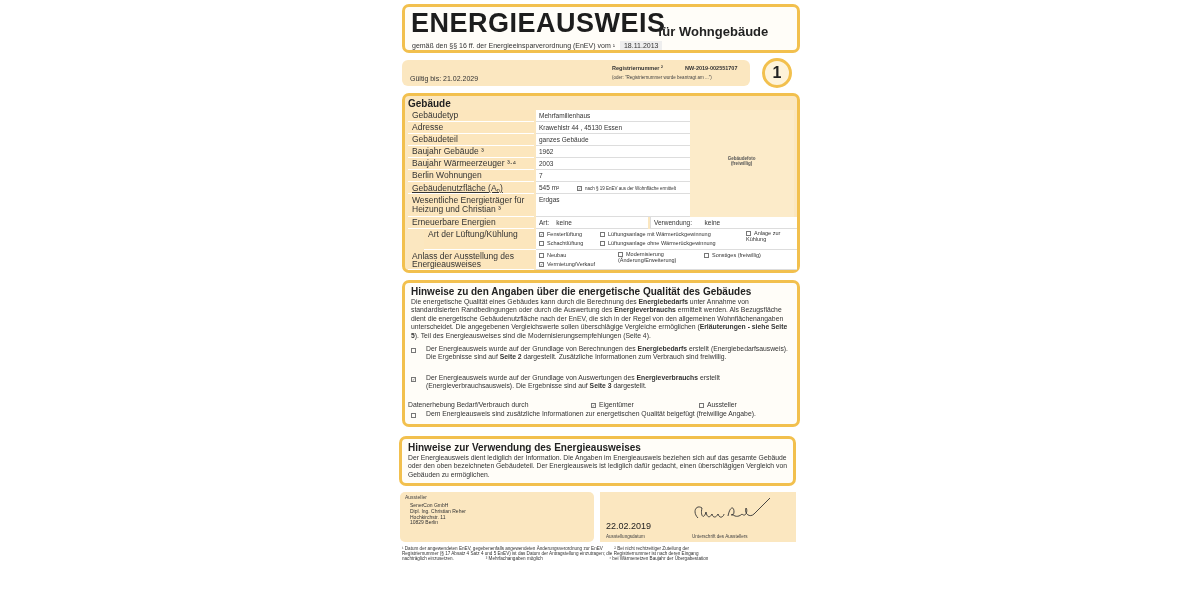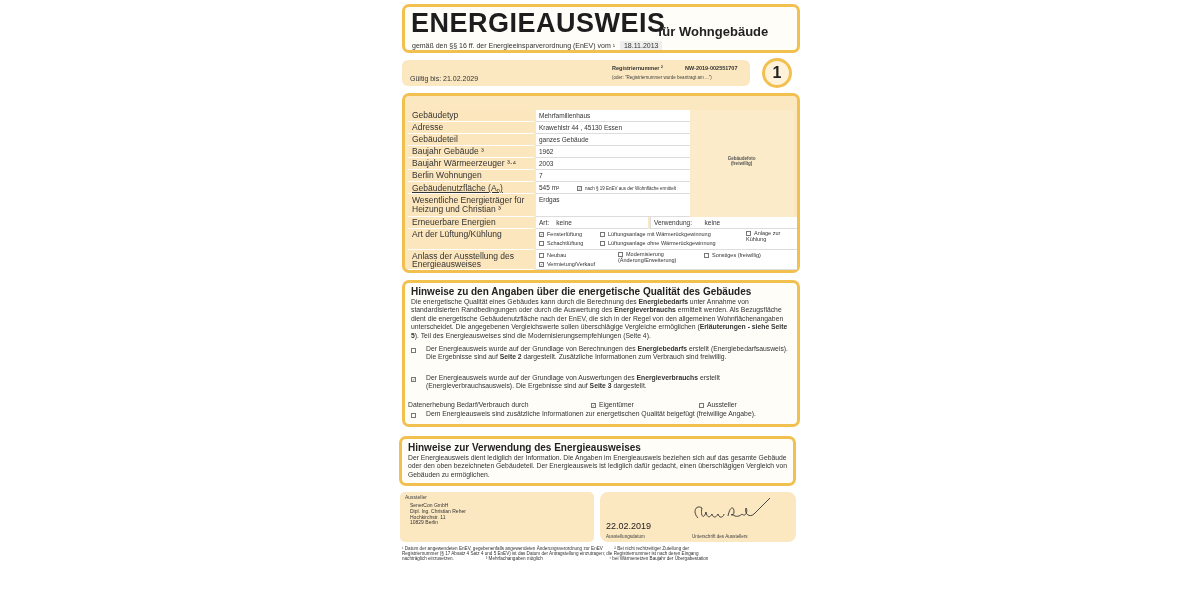--- a/index.html
+++ b/index.html
@@ -26,21 +26,21 @@
     .photo-txt { position: absolute; left: 0; top: 46px; width: 100%; text-align: center; font-size: 4.5px; font-weight: bold; color: #555; line-height: 5px; }
     .cb { display: inline-block; width: 5px; height: 5px; border: 0.6px solid #777; margin-right: 3px; font-size: 4px; line-height: 4px; text-align: center; vertical-align: middle; color: #555; }
     .tiny { font-size: 4.5px; color: #333; }
     .hin1 { left: 6px; top: 280px; width: 398px; height: 147px; padding: 3px 6px; }
     .hin-title { font-size: 10px; font-weight: bold; color: #222; }
     .hin-p { font-size: 6.8px; line-height: 8.4px; color: #333; margin-top: 1px; }
     .item { position: absolute; left: 6px; font-size: 6.8px; line-height: 8.4px; color: #333; }
     .item .txt { position: absolute; left: 15px; width: 365px; }
     .hin2 { left: 3px; top: 436px; width: 397px; height: 50px; padding: 3px 6px; }
     .ausst { position: absolute; left: 4px; top: 492px; width: 194px; height: 50px; background: #fbe7c0; border-radius: 5px; padding: 2px 5px; }
-    .sign { position: absolute; left: 204px; top: 492px; width: 196px; height: 50px; background: #fbe7c0; border-radius: 8px; }
+    .sign { position: absolute; left: 204px; top: 492px; width: 196px; height: 50px; background: #fbe7c0; border-radius: 0; }
     .foot { position: absolute; top: 546px; font-size: 4.6px; line-height: 5.2px; color: #333; }
     b { font-weight: bold; }
   </style>
 </head>
 <body>
 
 <div class="page">
 
   <div class="box title-box">
     <div class="title-big">ENERGIEAUSWEIS</div>
@@ -53,20 +53,21 @@
 
   <div class="valid-bar">
     <div class="valid-text">Gültig bis: 21.02.2029</div>
     <div class="reg-label">Registriernummer ²</div>
     <div class="reg-num">NW-2019-002551707</div>
     <div class="reg-note">(oder: "Registriernummer wurde beantragt am ...")</div>
   </div>
   <div class="page-num">1</div>
 
   <div class="box geb-box">
+    <div class="sec-title">Gebäude</div>
 
     <div class="photo">
       <div class="photo-txt"><span>Gebäudefoto</span><br><span>(freiwillig)</span></div>
     </div>
 
     <div class="row" style="top:14px;height:12px;">
       <div class="lbl" style="height:12px;">Gebäudetyp</div>
       <div class="val" style="width:154px;height:12px;line-height:11px;">Mehrfamilienhaus</div>
     </div>
     <div class="row" style="top:26px;height:12px;">
@@ -103,21 +104,21 @@
     <div class="row" style="top:121px;height:12px;">
       <div class="lbl" style="height:12px;">Erneuerbare Energien</div>
       <div class="val" style="width:112px;height:12px;line-height:11px;">
         <span>Art:</span>&nbsp;&nbsp;&nbsp;&nbsp;<span>keine</span>
       </div>
       <div class="val" style="left:242px;width:147px;height:12px;line-height:11px;border-left:1px solid #ddd;">
         <span>Verwendung:</span>&nbsp;&nbsp;&nbsp;&nbsp;&nbsp;&nbsp;&nbsp;<span>keine</span>
       </div>
     </div>
     <div class="row" style="top:133px;height:21px;">
-      <div class="lbl" style="height:21px;">Art der Lüftung/Kühlung</div>
+      <div class="lbl" style="height:21px;margin-left:16px;">Art der Lüftung/Kühlung</div>
       <div class="val" style="width:261px;height:21px;font-size:5.5px;line-height:9px;">
         <span style="position:absolute;left:3px;top:1px;"><span class="cb">✓</span><span>Fensterlüftung</span></span>
         <span style="position:absolute;left:64px;top:1px;"><span class="cb"></span><span>Lüftungsanlage mit Wärmerückgewinnung</span></span>
         <span style="position:absolute;left:210px;top:1px;width:50px;line-height:6px;"><span class="cb"></span><span>Anlage zur Kühlung</span></span>
         <span style="position:absolute;left:3px;top:10px;"><span class="cb"></span><span>Schachtlüftung</span></span>
         <span style="position:absolute;left:64px;top:10px;"><span class="cb"></span><span>Lüftungsanlage ohne Wärmerückgewinnung</span></span>
       </div>
     </div>
     <div class="row" style="top:154px;height:20px;">
       <div class="lbl" style="height:20px;line-height:8px;padding-top:2px;">Anlass der Ausstellung des Energieausweises</div>

